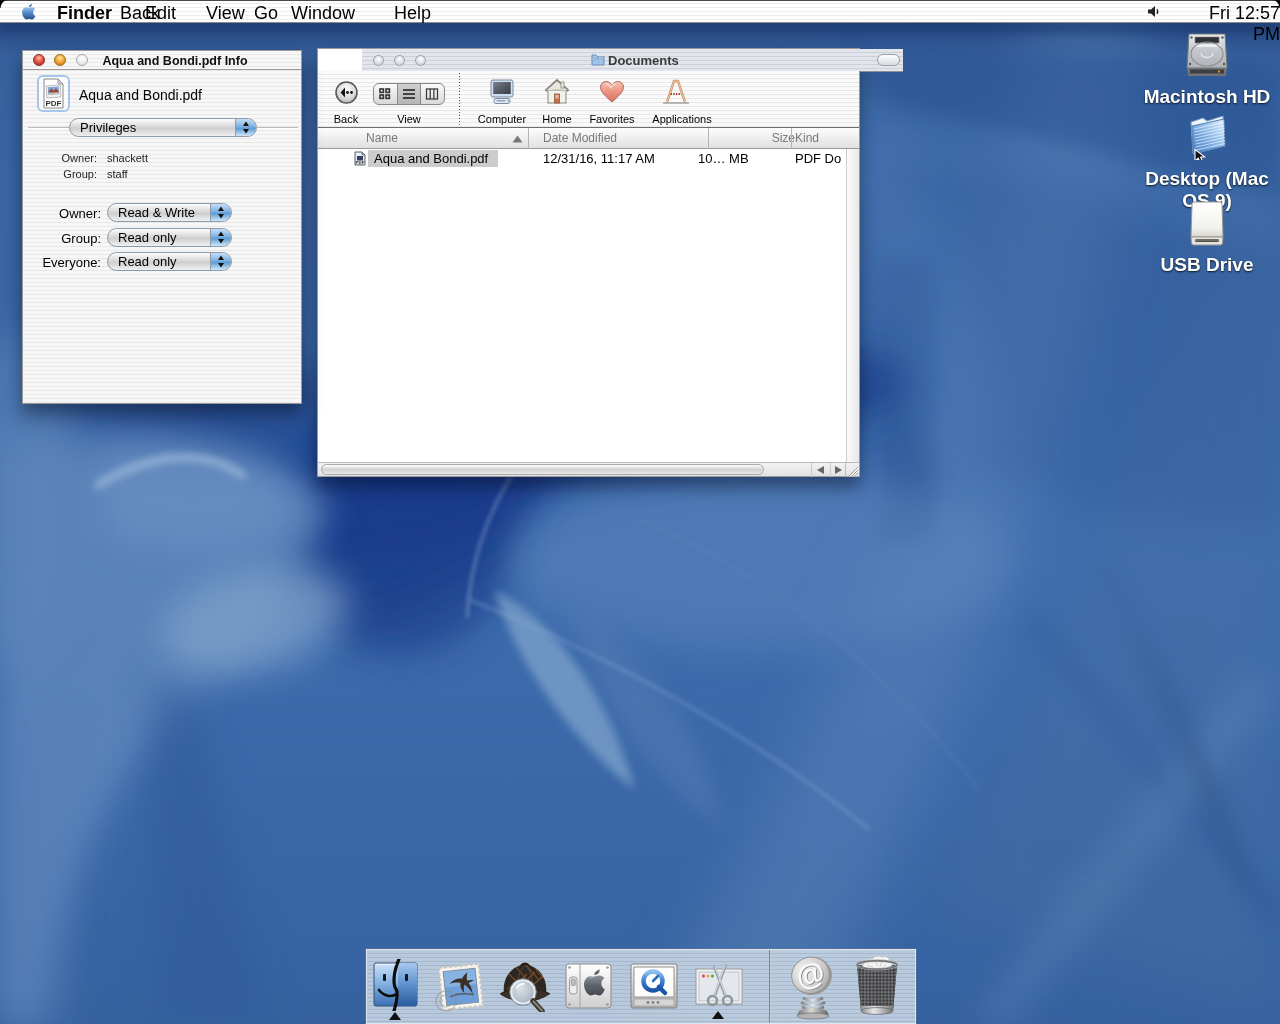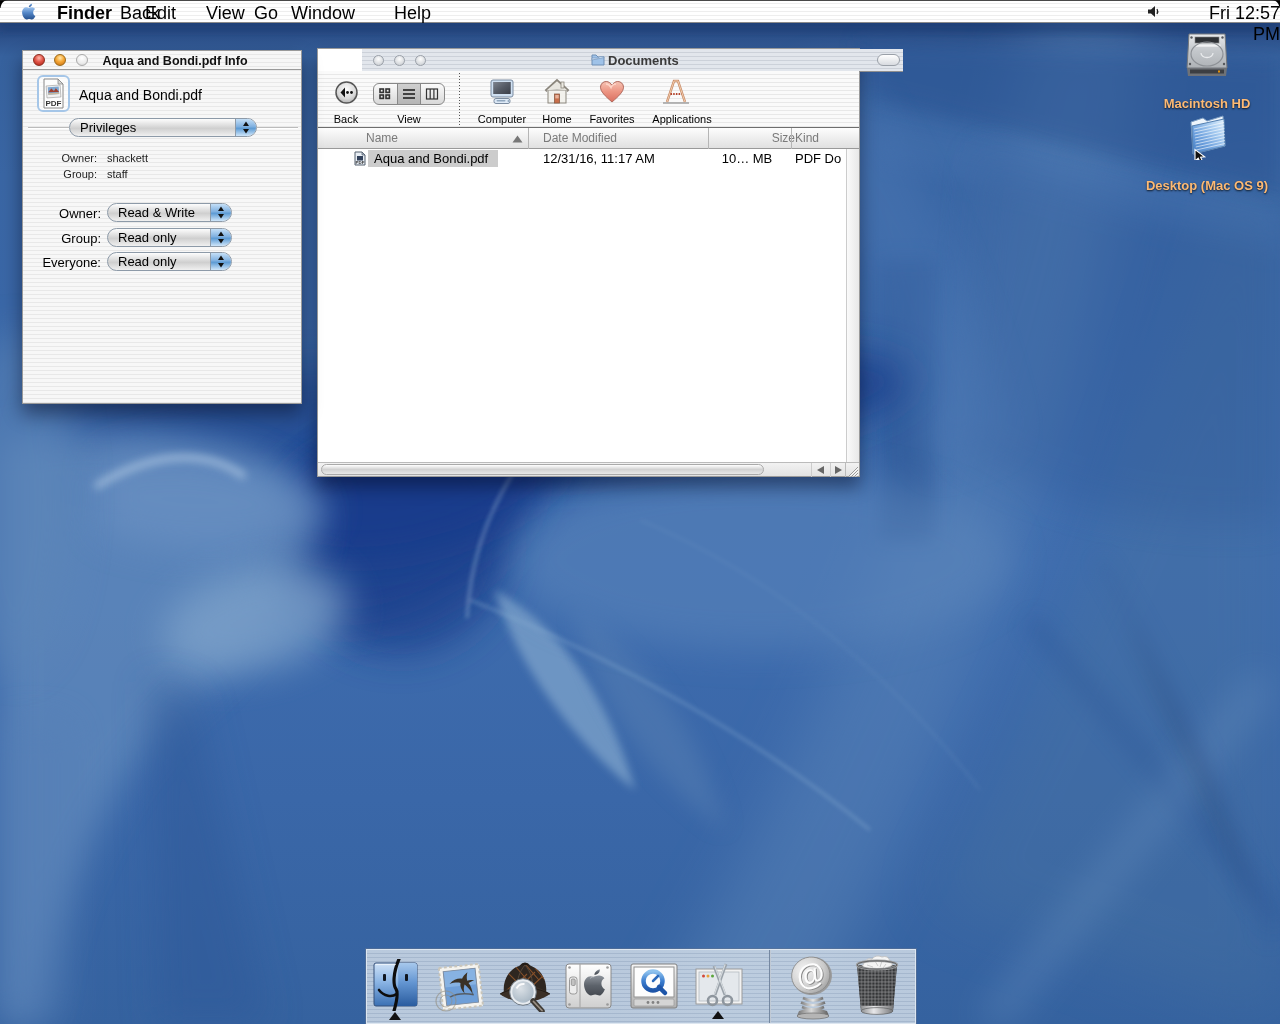--- a/index.html
+++ b/index.html
@@ -10,21 +10,21 @@
 .pin-white{background:repeating-linear-gradient(to bottom,#fafafa 0px,#fafafa 3px,#e8e8e8 3px,#e8e8e8 4px);}
 .pin-info{background:repeating-linear-gradient(to bottom,#f7f7f7 0px,#f7f7f7 3px,#e8e8e8 3px,#e8e8e8 4px);}
 .pin-blue{background:repeating-linear-gradient(to bottom,#e2e6ec 0px,#e2e6ec 3px,#ccd1d9 3px,#ccd1d9 4px);}
 
 #menubar{top:0;left:0;width:1280px;height:22px;
 background:repeating-linear-gradient(to bottom,#ffffff 0px,#ffffff 3px,#eeeeee 3px,#eeeeee 4px);
 border-bottom:1px solid #8a8a8a;z-index:30;}
 #menubar .item{position:absolute;top:3px;font-size:18px;color:#000;text-align:right;}
 
 .dicon{position:absolute;width:110px;text-align:center;z-index:2;}
-.dicon .lbl{color:#fdba74;font-weight:bold;font-size:13px;text-shadow:0 1px 2px rgba(0,0,0,.8);margin-top:14px;}
+.dicon .lbl{color:#ffffff;font-weight:bold;font-size:19px;text-shadow:0 1px 2px rgba(0,0,0,.8);margin-top:4px;}
 
 #infowin{left:22px;top:50px;width:280px;height:354px;z-index:20;
 box-shadow:0 10px 18px rgba(0,0,20,.45);border:1px solid #9a9a9a;box-sizing:border-box;}
 #docwin{left:317px;top:48px;width:543px;height:429px;z-index:15;
 box-shadow:0 10px 16px rgba(0,0,20,.4);border:1px solid #9a9a9a;box-sizing:border-box;}
 
 .pop{position:absolute;height:19px;border-radius:9.5px;border:1px solid #8d9aa8;box-sizing:border-box;
 background:linear-gradient(to bottom,#fdfdfd,#d8d8d8 45%,#cfcfcf 55%,#f0f0f0);overflow:hidden;}
 .pop .cap{position:absolute;right:0;top:0;width:20px;height:100%;
 background:linear-gradient(to bottom,#c4dff7 0%,#7fb0e0 45%,#5d9bd4 55%,#cfe6fa 100%);
@@ -189,20 +189,36 @@
           <line x1="11.9" y1="26" x2="41.6" y2="19.5"></line>
         <line x1="12.2" y1="29" x2="41.8" y2="22.5"></line>
           <line x1="12.5" y1="32" x2="41.9" y2="25.5"></line>
         <line x1="12.8" y1="35" x2="42" y2="28.5"></line>
           <line x1="13.1" y1="38" x2="42" y2="31.5"></line>
       </g>
       <path d="M12,37.5 L12,49 L15.2,46.2 L17.3,50.5 L19.6,49.4 L17.6,45.2 L21.7,44.8 Z" fill="#111" stroke="#fff" stroke-width="1.1"></path>
     </svg>
     <div class="lbl">Desktop (Mac OS 9)</div>
   </div>
+  <div class="dicon" style="left:1143px;top:201px;width:128px;">
+    <svg width="42" height="45" viewBox="0 0 42 45">
+      <defs>
+        <linearGradient id="usbg" x1="0" y1="0" x2="0" y2="1">
+          <stop offset="0" stop-color="#ffffff"></stop>
+            <stop offset="0.75" stop-color="#f2f1ee"></stop>
+            <stop offset="1" stop-color="#d8d6d0"></stop>
+        </linearGradient>
+      </defs>
+      <path d="M6,3 Q6,1 8,1 L34,1 Q36,1 36,3 L37,36 L5,36 Z" fill="url(#usbg)" stroke="#9a978f" stroke-width="1"></path>
+      <path d="M5,36 L37,36 L36.5,42 Q36.4,44 34.4,44 L7.6,44 Q5.6,44 5.5,42 Z" fill="#e4e2db" stroke="#9a978f" stroke-width="1"></path>
+      <rect x="9" y="38" width="24" height="3" rx="1.5" fill="#55534e"></rect>
+      <rect x="9" y="38.4" width="24" height="1" rx="0.5" fill="#8a887f"></rect>
+    </svg>
+    <div class="lbl">USB Drive</div>
+  </div>
 
   <div id="infowin" class="abs pin-info">
 
     <div class="abs pin-info" style="left:0;top:0;width:278px;height:18px;border-bottom:1px solid #9a9a9a;border-radius:0;">
       <div class="abs" style="left:10px;top:3px;width:12px;height:12px;border-radius:6px;background:radial-gradient(circle at 50% 30%,#ffb9ad 0%,#e2574a 45%,#a81e12 100%);border:1px solid #8c2b1e;box-sizing:border-box;"></div>
       <div class="abs" style="left:31px;top:3px;width:12px;height:12px;border-radius:6px;background:radial-gradient(circle at 50% 30%,#ffe9b0 0%,#f6a837 45%,#c56a11 100%);border:1px solid #9a6a1a;box-sizing:border-box;"></div>
       <div class="abs" style="left:53px;top:3px;width:12px;height:12px;border-radius:6px;background:radial-gradient(circle at 50% 30%,#ffffff 0%,#ececec 60%,#cfcfcf 100%);border:1px solid #aaa;box-sizing:border-box;"></div>
       <div class="abs" style="left:52px;top:2.5px;width:200px;text-align:center;font-size:12.5px;font-weight:bold;color:#111;">Aqua and Bondi.pdf Info</div>
     </div>
 
@@ -364,21 +380,21 @@
     <div class="abs" style="left:0;top:100px;width:541px;height:19px;">
       <svg class="abs" style="left:36px;top:2px" width="12" height="15" viewBox="0 0 12 15">
         <path d="M1,1 L8,1 L11,4 L11,14 L1,14 Z" fill="#e8eef5" stroke="#55606e" stroke-width="1"></path>
         <path d="M8,1 L8,4 L11,4 Z" fill="#aab6c5" stroke="#55606e" stroke-width="0.7"></path>
         <rect x="3" y="5" width="6" height="4.5" fill="#31405a"></rect>
         <text x="6" y="12.8" font-size="4.4" font-weight="bold" text-anchor="middle" fill="#333" font-family="Liberation Sans">PDF</text>
       </svg>
       <div class="abs" style="left:50px;top:1px;width:130px;height:17px;background:#ccc;"></div>
       <div class="abs" style="left:56px;top:2px;font-size:13px;color:#000;">Aqua and Bondi.pdf</div>
       <div class="abs" style="left:225px;top:2px;font-size:13px;color:#000;">12/31/16, 11:17 AM</div>
-      <div class="abs" style="left:390px;top:2px;width:78px;text-align:center;font-size:13px;color:#000;">10… MB</div>
+      <div class="abs" style="left:380px;top:2px;width:78px;text-align:left;font-size:13px;color:#000;">10… MB</div>
       <div class="abs" style="left:477px;top:2px;font-size:13px;color:#000;">PDF Do</div>
     </div>
     
     <div class="abs" style="left:528px;top:100px;width:13px;height:313px;border-left:1px solid #ccc;background:linear-gradient(to right,#fafafa,#e8e8e8);box-sizing:border-box;"></div>
     
     <div class="abs" style="left:0;top:413px;width:541px;height:14px;background:linear-gradient(#f2f2f2,#e2e2e2);border-top:1px solid #bbb;box-sizing:border-box;">
       <div class="abs" style="left:3px;top:1px;width:443px;height:11px;border-radius:6px;background:linear-gradient(#ffffff,#d2d2d2 50%,#e8e8e8);border:1px solid #aaa;box-sizing:border-box;"></div>
       <div class="abs" style="left:493px;top:0;width:1px;height:14px;background:#ccc;"></div>
       <svg class="abs" style="left:498px;top:3px" width="9" height="8" viewBox="0 0 9 8">
           <path d="M8,0 L8,8 L1,4 Z" fill="#666"></path>

